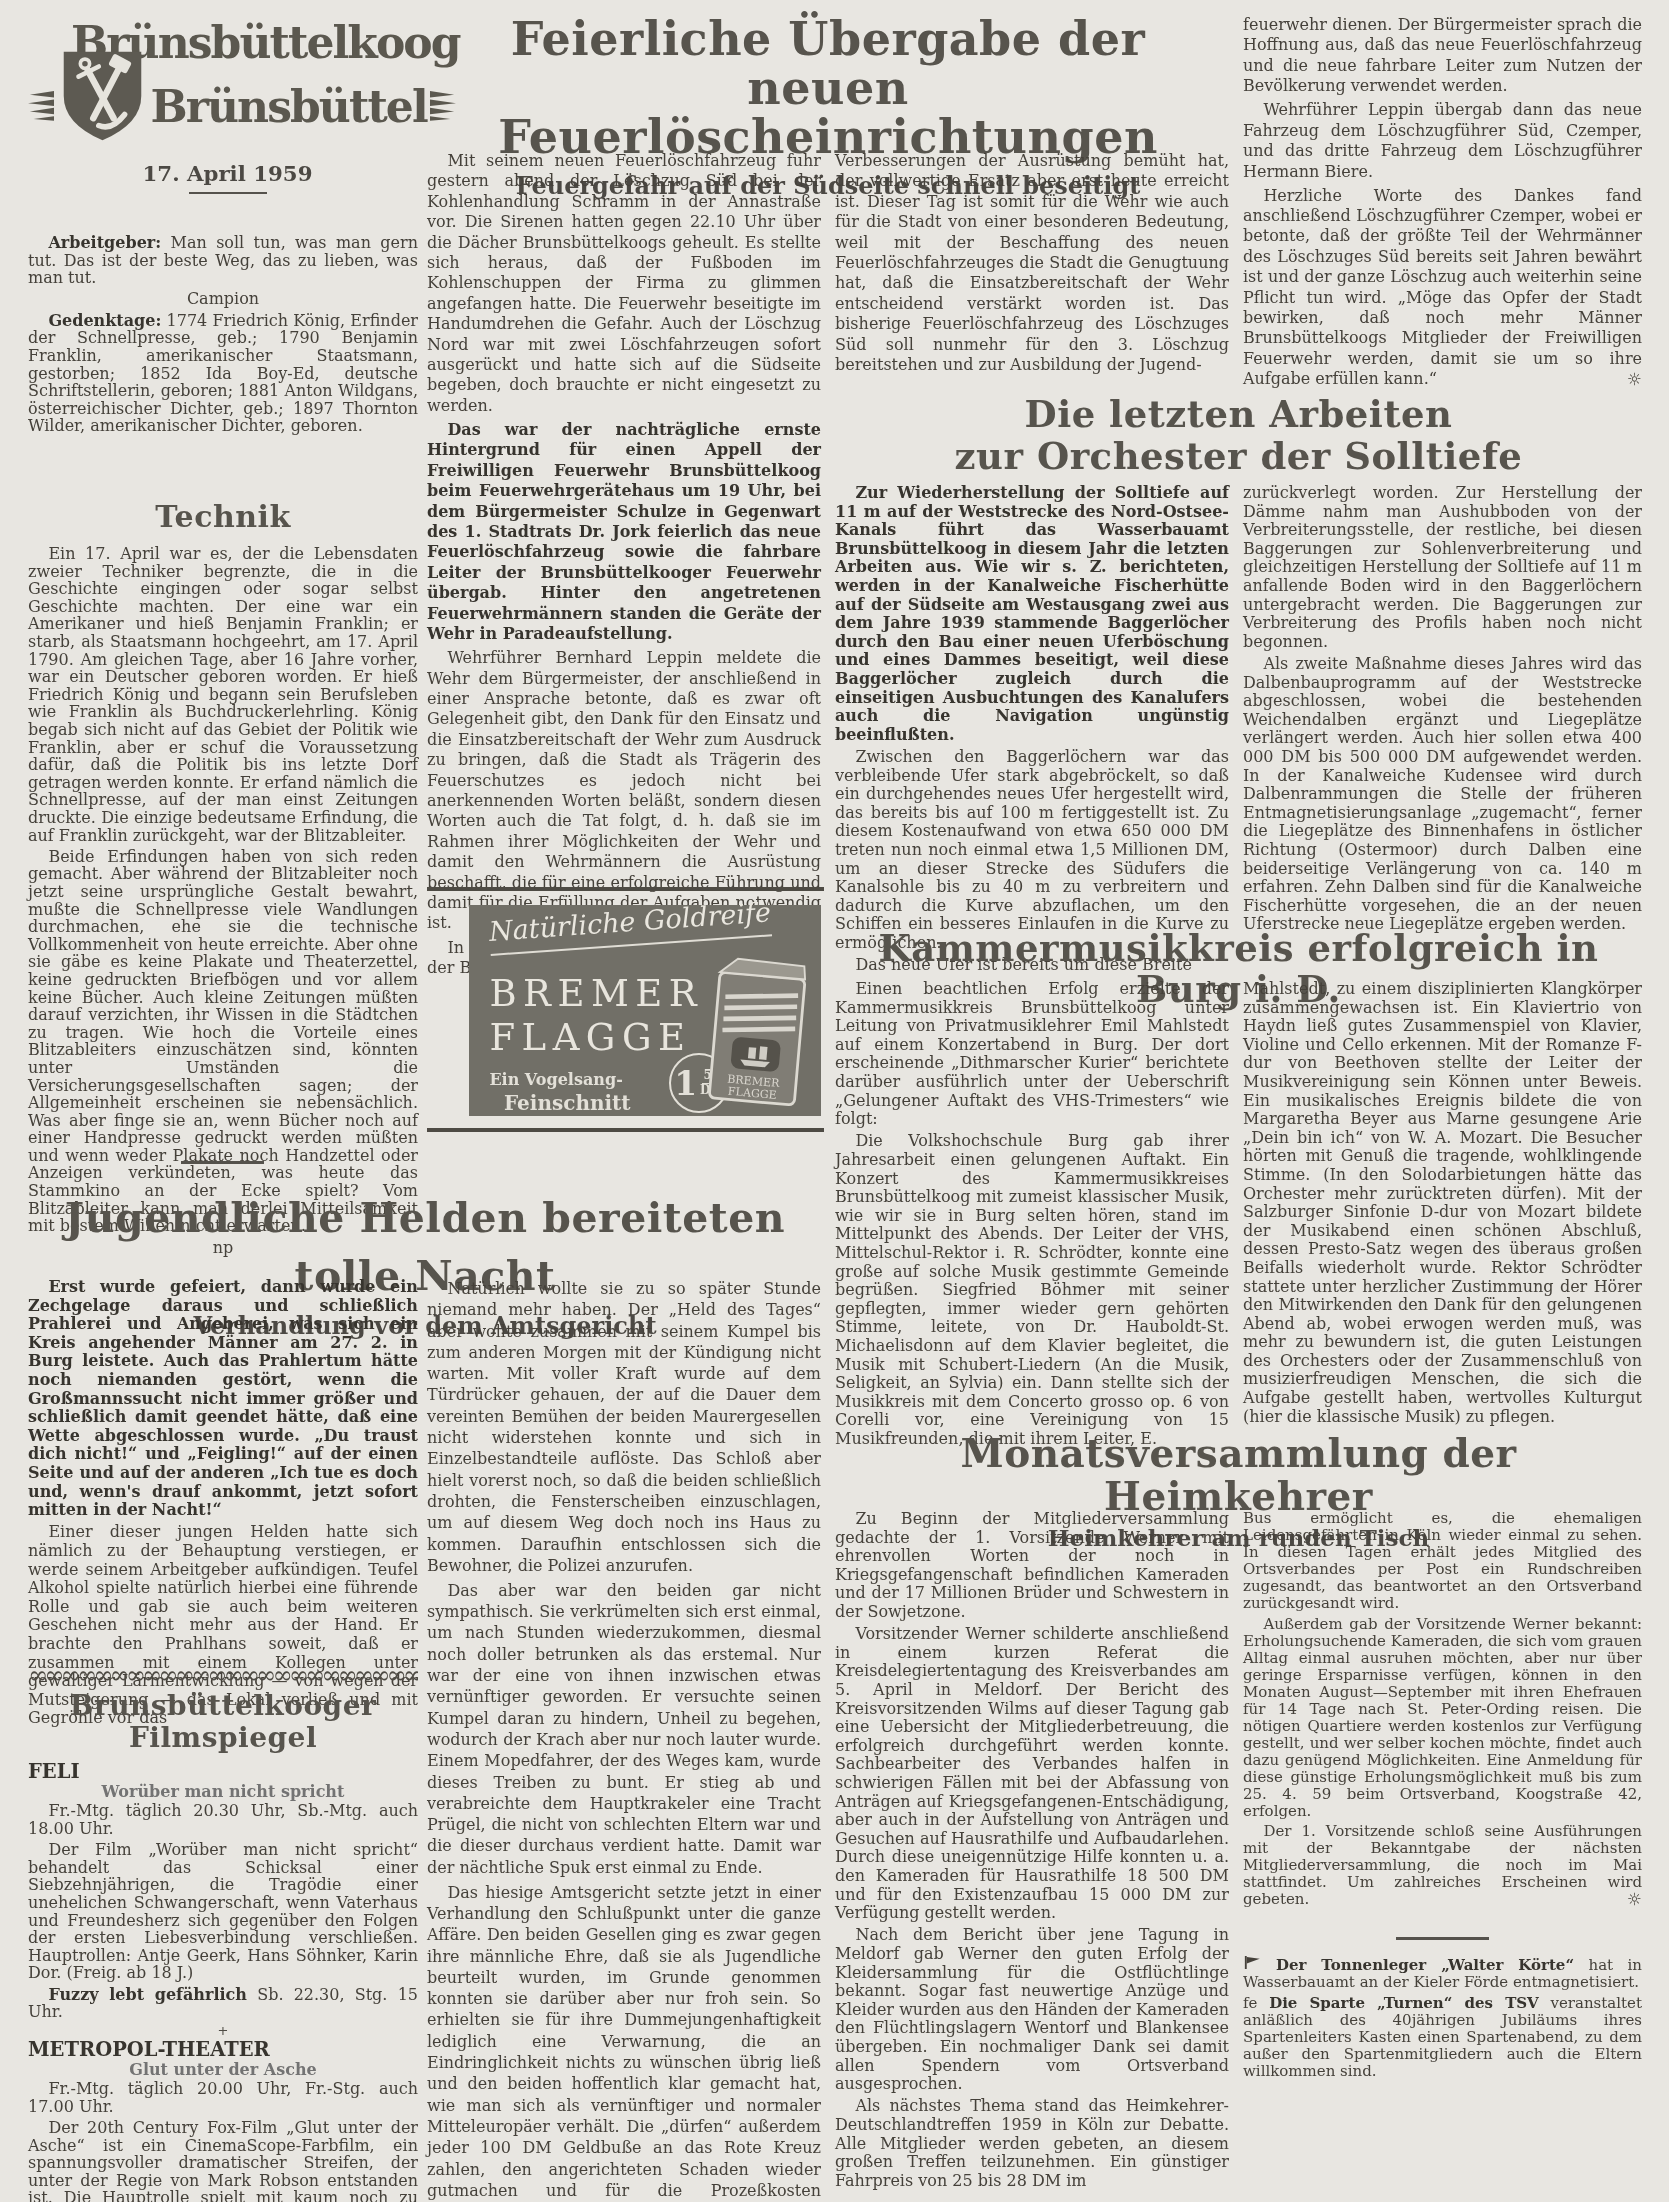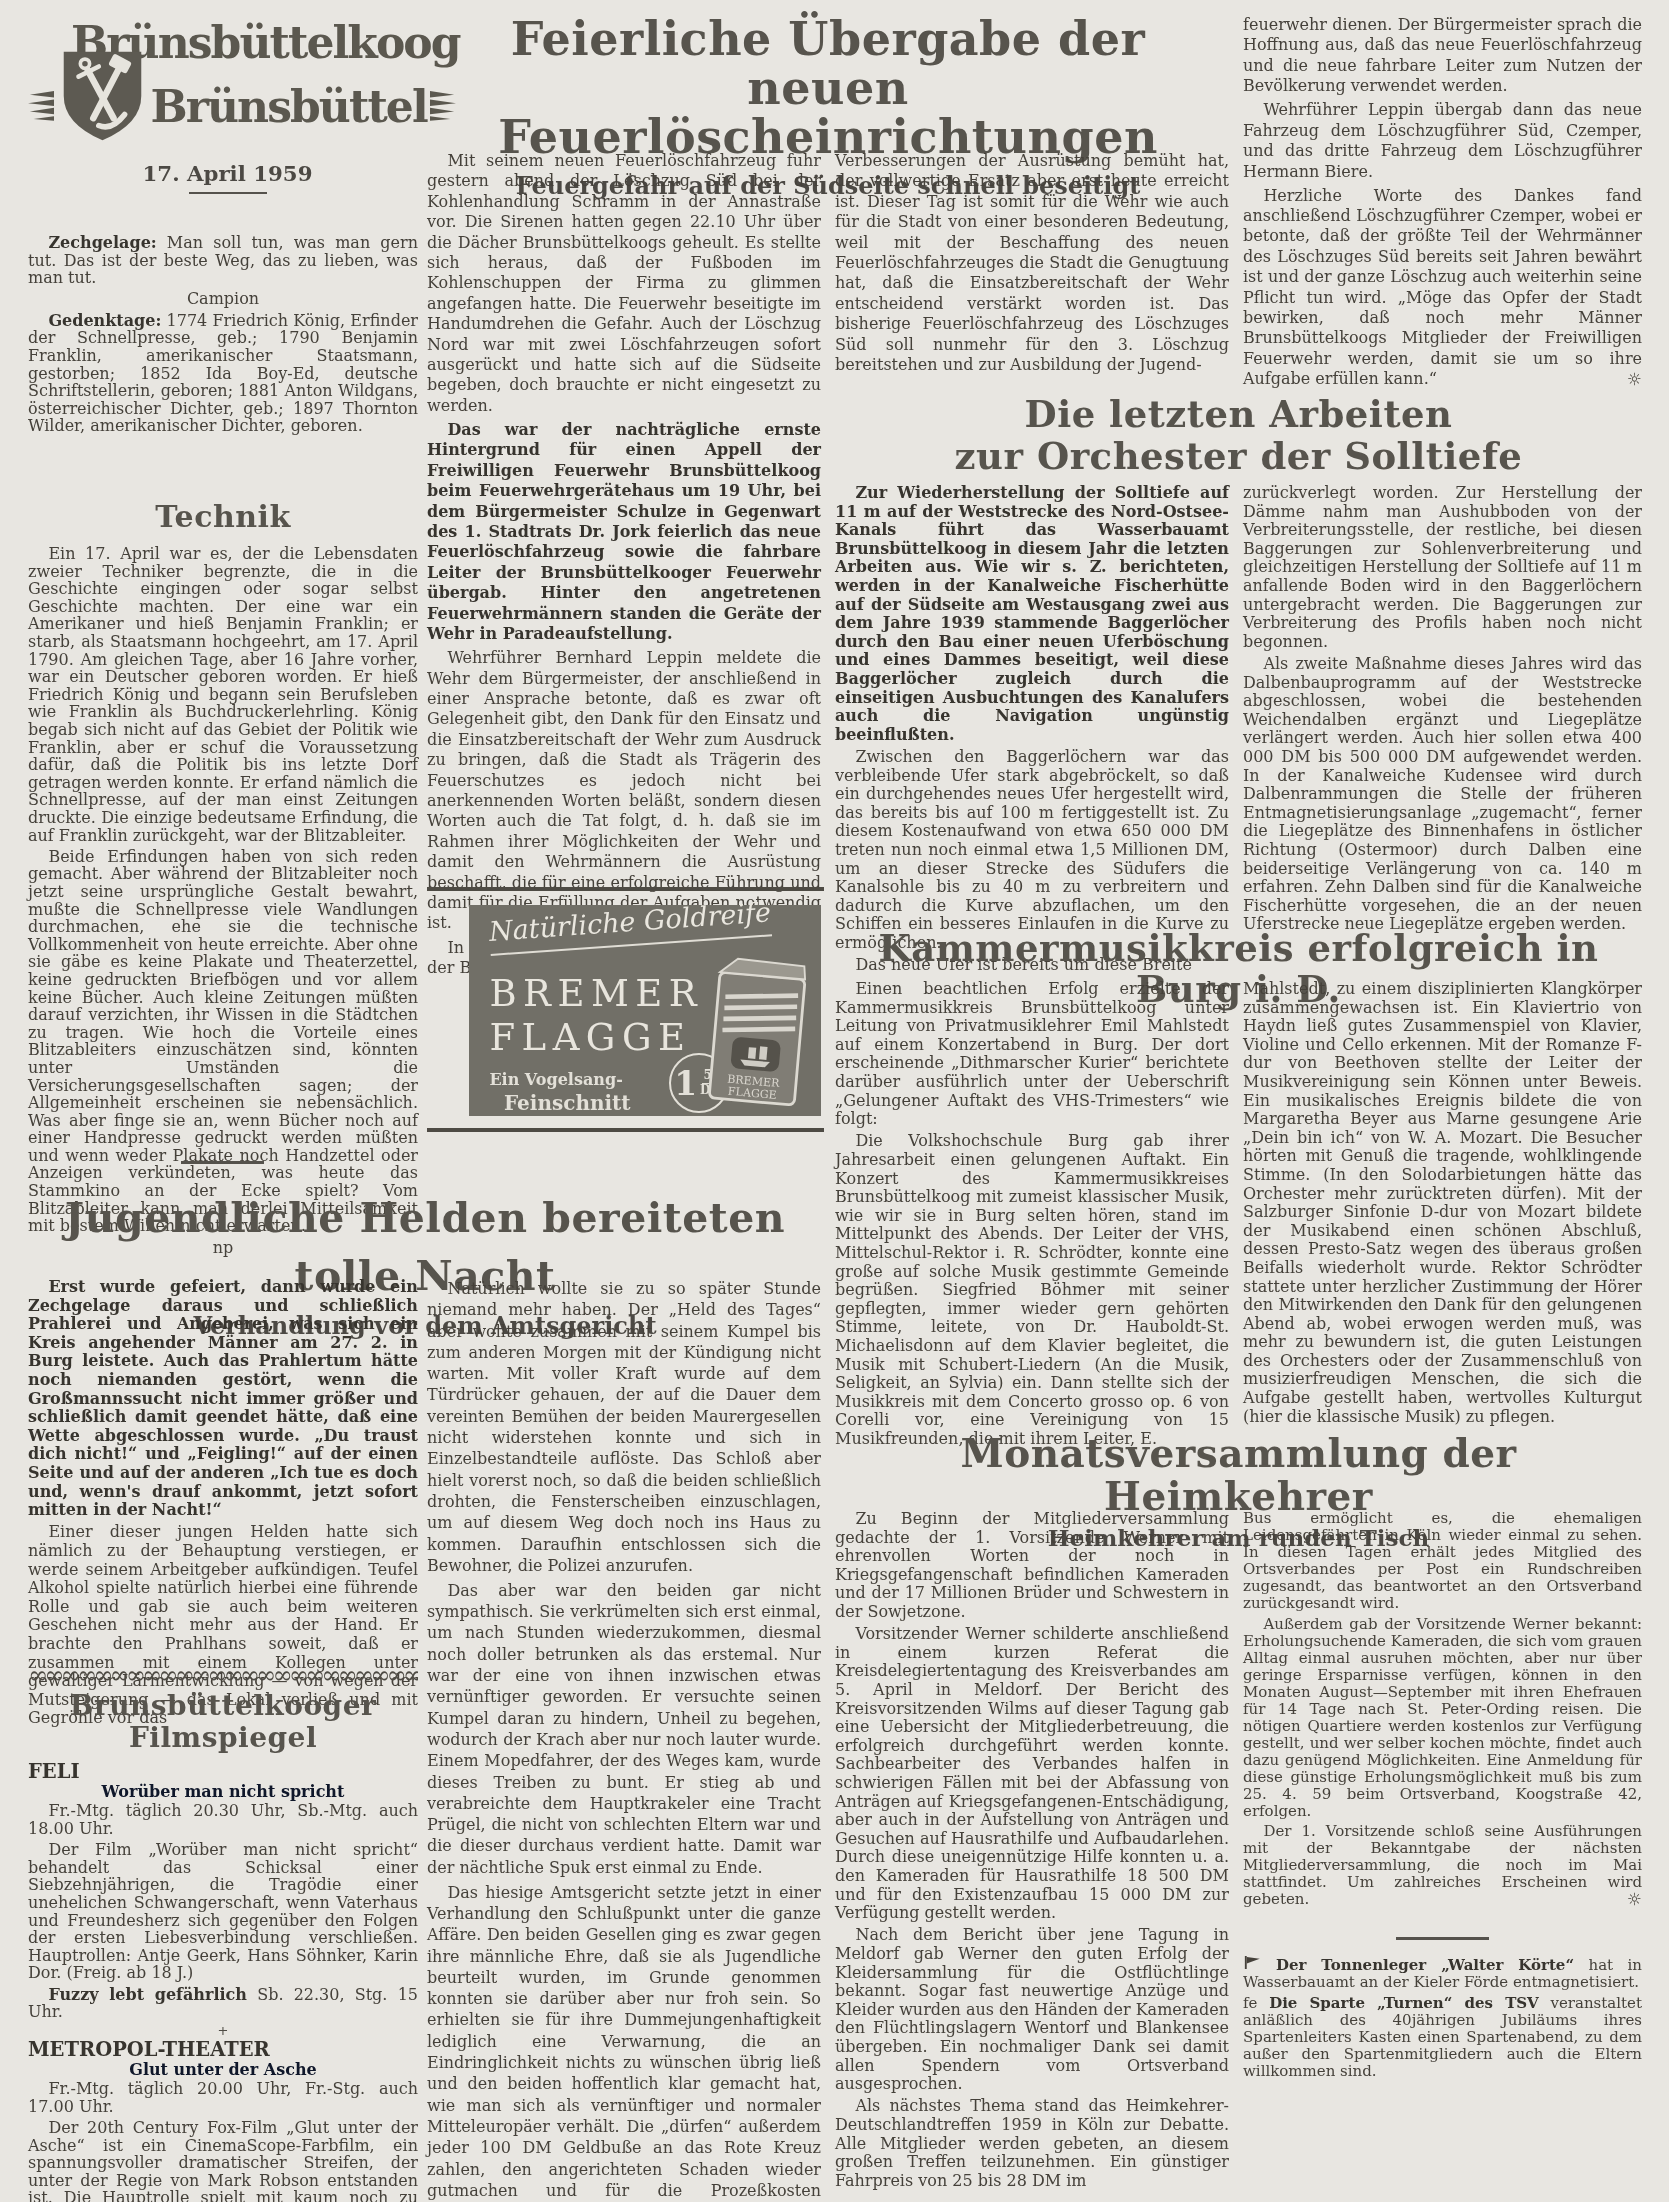--- a/index.html
+++ b/index.html
@@ -77,21 +77,21 @@
   #ad-price .int{font-size:33px;font-weight:bold;line-height:1;}
   #ad-price .frac{display:flex;flex-direction:column;align-items:center;font-size:12px;line-height:1.1;font-weight:bold;}
   #ad-price .frac .sup{border-bottom:1.9px solid #e3e0d8;padding:0 1.9px;}
   #ad-pack{position:absolute;right:5.6px;top:52px;}
   
   #rope{left:28px;top:1664px;width:390px;height:24px;overflow:hidden;white-space:nowrap;
     font-size:24px;letter-spacing:-3.7px;color:#4e4b44;line-height:22px;}
   #film{left:28px;top:1690px;width:390px;}
   #film-heading{font-size:28px;line-height:32px;text-align:center;}
   .cinema{font-weight:bold;font-size:19.5px;color:#37342e;margin:9.3px 0 1.9px;}
-  .filmtitle{font-weight:bold;text-align:center;color:#0f172a;margin:1.9px 0;}
+  .filmtitle{font-weight:bold;text-align:center;color:#737373;margin:1.9px 0;}
   .plus-divider{text-align:center;color:#4e4b44;font-size:13px;line-height:13px;margin:3.7px 0;}
   svg text{font-family:"DejaVu Serif",serif;}
 </style>
 </head>
 <body>
 
 <div id="masthead" class="abs">
   <div class="mast-line" style="padding-left:43px;">Brünsbüttelkoog</div>
   <div class="mast-row">
     <span>
@@ -127,21 +127,21 @@
             <polygon points="0,29 22,32 0,34"></polygon>
           </g>
         </svg>
     </span>
   </div>
   <div id="mast-date">17. April 1959</div>
   <div id="mast-underline"></div>
 </div>
 
 <div id="col1-intro" class="abs bodytext lh19">
-  <p><span class="lead">Zechgelage:</span> <span>Man soll tun, was man gern tut. Das ist der beste Weg, das zu lieben, was man tut.</span></p>
+  <p><span class="lead">Arbeitgeber:</span> <span>Man soll tun, was man gern tut. Das ist der beste Weg, das zu lieben, was man tut.</span></p>
   <p class="center cont">Campion</p>
   <p><span class="lead">Gedenktage:</span> <span>1774 Friedrich König, Erfinder der Schnellpresse, geb.; 1790 Benjamin Franklin, amerikanischer Staatsmann, gestorben; 1852 Ida Boy-Ed, deutsche Schriftstellerin, geboren; 1881 Anton Wildgans, österreichischer Dichter, geb.; 1897 Thornton Wilder, amerikanischer Dichter, geboren.</span></p>
 </div>
 
 <div id="technik-head" class="abs display">Technik</div>
 <div id="technik-body" class="abs bodytext lh19">
   <p>Ein 17. April war es, der die Lebensdaten zweier Techniker begrenzte, die in die Geschichte eingingen oder sogar selbst Geschichte machten. Der eine war ein Amerikaner und hieß Benjamin Franklin; er starb, als Staatsmann hochgeehrt, am 17. April 1790. Am gleichen Tage, aber 16 Jahre vorher, war ein Deutscher geboren worden. Er hieß Friedrich König und begann sein Berufsleben wie Franklin als Buchdruckerlehrling. König begab sich nicht auf das Gebiet der Politik wie Franklin, aber er schuf die Voraussetzung dafür, daß die Politik bis ins letzte Dorf getragen werden konnte. Er erfand nämlich die Schnellpresse, auf der man einst Zeitungen druckte. Die einzige bedeutsame Erfindung, die auf Franklin zurückgeht, war der Blitzableiter.</p>
   <p>Beide Erfindungen haben von sich reden gemacht. Aber während der Blitzableiter noch jetzt seine ursprüngliche Gestalt bewahrt, mußte die Schnellpresse viele Wandlungen durchmachen, ehe sie die technische Vollkommenheit von heute erreichte. Aber ohne sie gäbe es keine Plakate und Theaterzettel, keine gedruckten Briefbögen und vor allem keine Bücher. Auch kleine Zeitungen müßten darauf verzichten, ihr Wissen in die Städtchen zu tragen. Wie hoch die Vorteile eines Blitzableiters einzuschätzen sind, könnten unter Umständen die Versicherungsgesellschaften sagen; der Allgemeinheit erscheinen sie nebensächlich. Was aber finge sie an, wenn Bücher noch auf einer Handpresse gedruckt werden müßten und wenn weder Plakate noch Handzettel oder Anzeigen verkündeten, was heute das Stammkino an der Ecke spielt? Vom Blitzableiter kann man derlei Mitteilsamkeit mit bestem Willen nicht erwarten.</p>
   <p class="center cont">np</p>
 </div>

